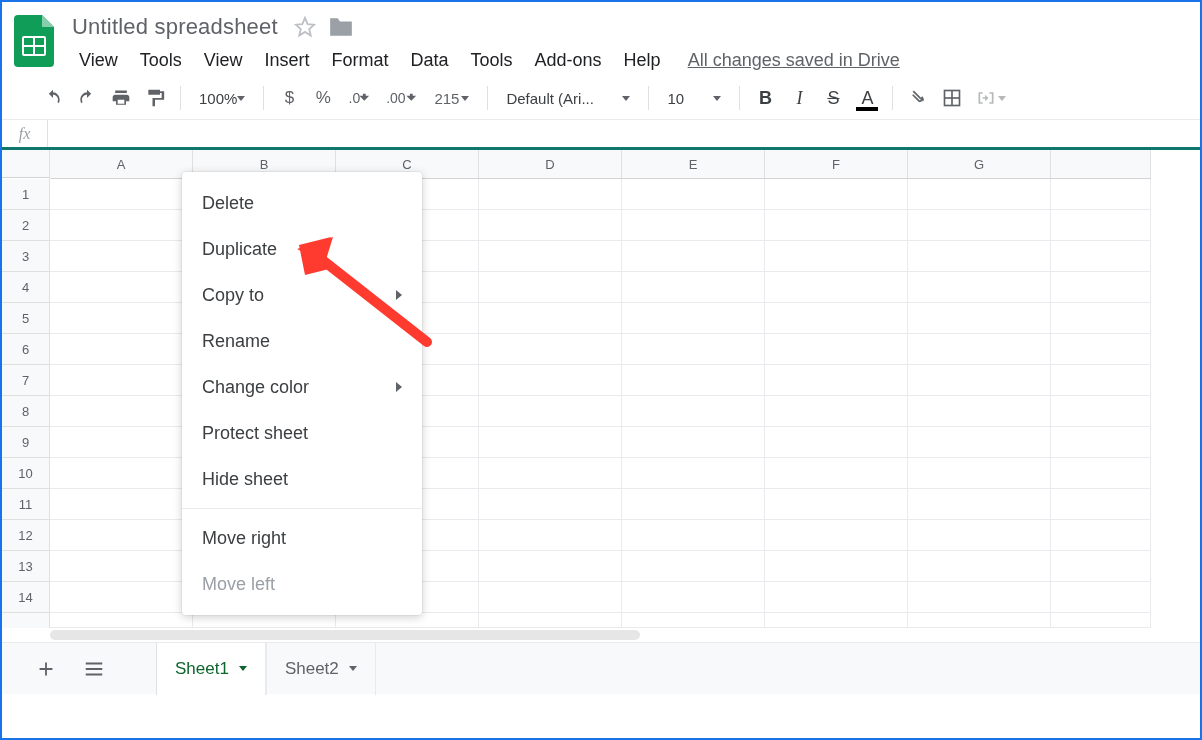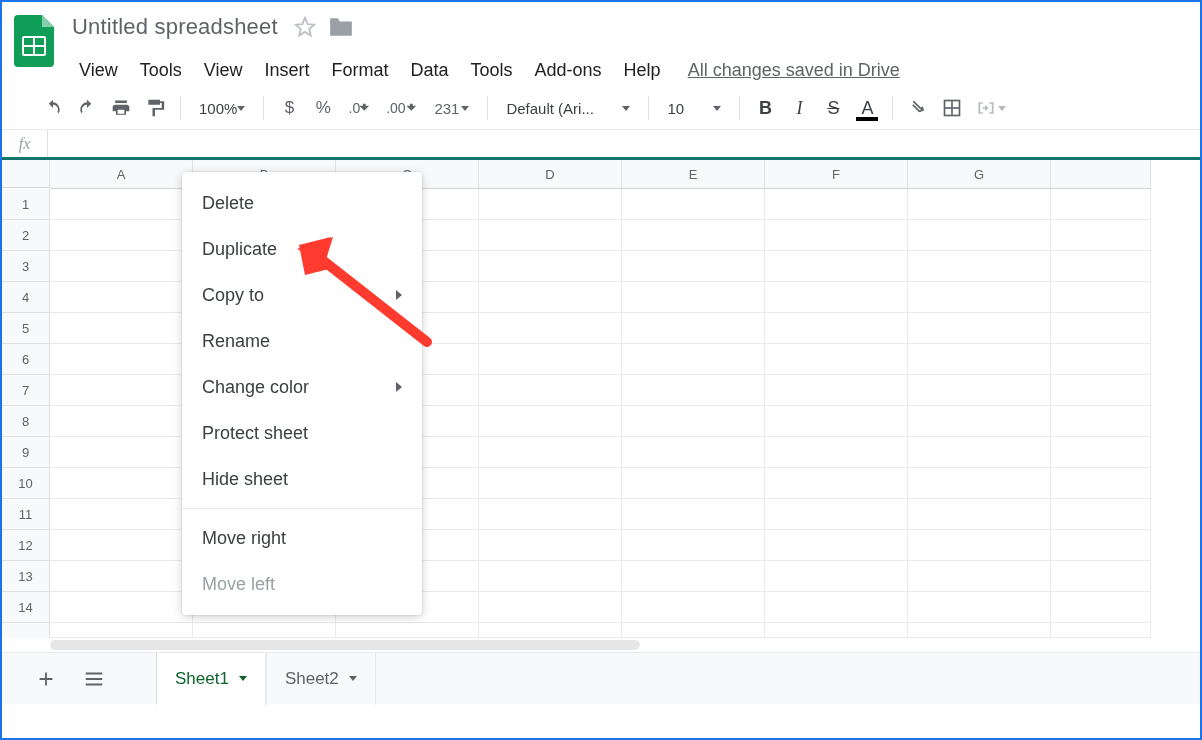--- a/index.html
+++ b/index.html
@@ -20,21 +20,21 @@
     align-items: flex-start;
     padding: 8px 8px 0 8px;
     gap: 8px;
   }
   .logo {
     width: 50px; height: 50px;
     display:flex; align-items:center; justify-content:center;
     margin-top:6px;
   }
   .logo svg { display:block }
-  .title-col { display:flex; flex-direction:column; gap:10px; margin-top:2px;}
+  .title-col { display:flex; flex-direction:column; gap:0; margin-top:2px;}
   .doc-title-line { display:flex; align-items:center; gap:12px; }
   .doc-title {
     font-size: 22px;
     color:#5f6368;
     letter-spacing:0.2px;
     padding:2px 4px;
   }
   .star-icon, .folder-icon { color:#9aa0a6; }
   .star-icon svg, .folder-icon svg { display:block; }
 
@@ -318,21 +318,21 @@
         <path d="M7 10 L0 3 h5 V0 h4 v3 h5 z" fill="#5f6368" transform="scale(0.7) translate(2,1)"></path>
       </svg>
   </div>
   <div class="tool-btn" style="width:40px">
     <span style="font-size:14px;color:#5f6368;">.00</span>
     <svg width="14" height="10" viewBox="0 0 14 10" style="margin-left:-1px">
         <path d="M7 10 L0 3 h5 V0 h4 v3 h5 z" fill="#5f6368" transform="scale(0.7) translate(2,1)"></path>
       </svg>
   </div>
   <div class="tool-text-btn" style="gap:2px">
-    <span style="font-size:15px;color:#5f6368;">231</span>
+    <span style="font-size:15px;color:#5f6368;">215</span>
     <span class="dropdown-caret"></span>
   </div>
 
   <div class="tool-sep"></div>
   <div class="tool-text-btn wide">
     <span style="flex:1">Default (Ari...</span>
     <span class="dropdown-caret"></span>
   </div>
   <div class="tool-sep"></div>
   <div class="tool-text-btn medium">

